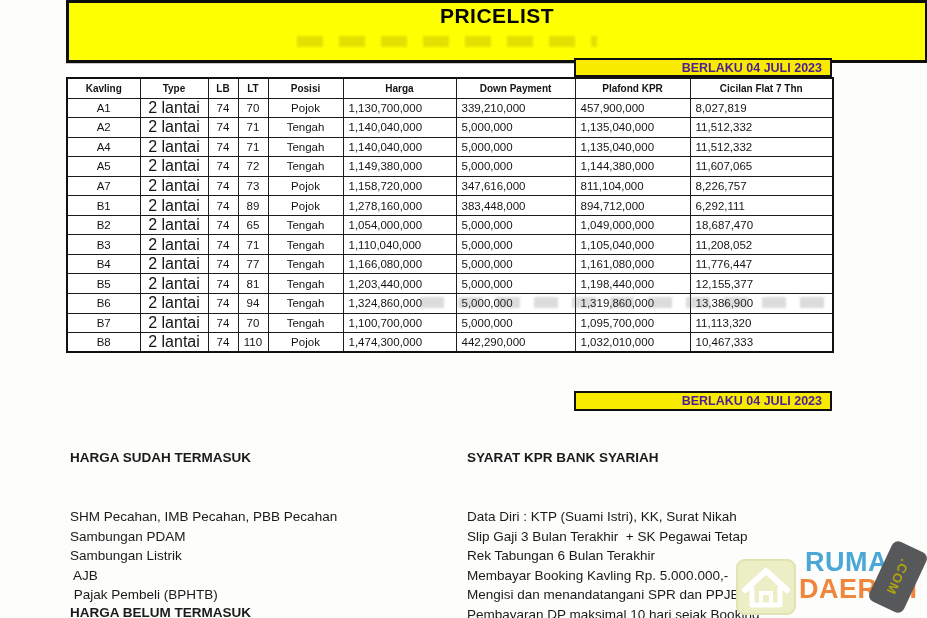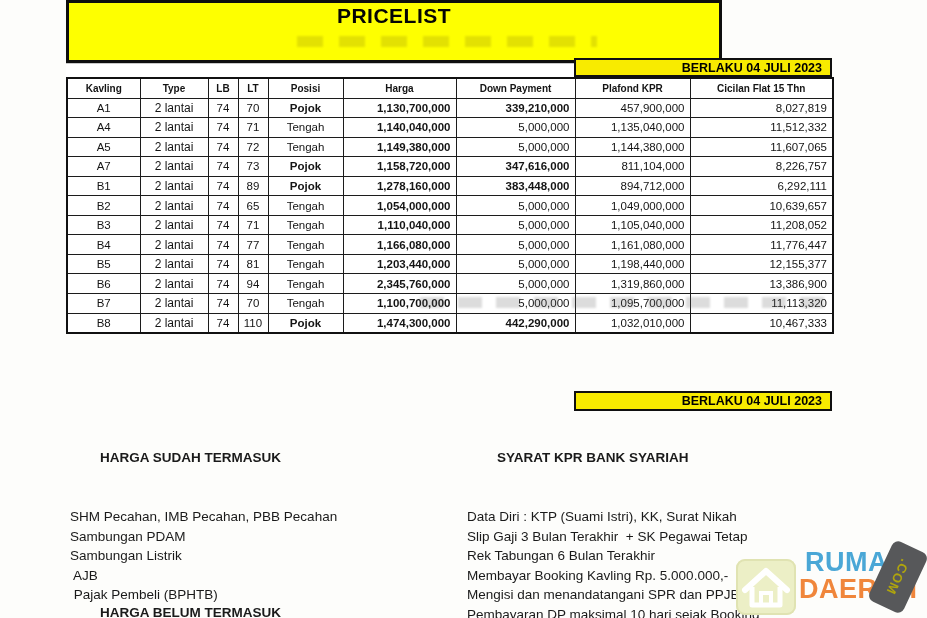--- a/index.html
+++ b/index.html
@@ -1,58 +1,58 @@
 <!DOCTYPE html>
 <html><head>
 <meta charset="utf-8">
 <style>
   * { margin:0; padding:0; box-sizing:border-box; }
   html,body { background:#ffffff; }
   body { font-family:"Liberation Sans", sans-serif; color:#141414; }
   .sheet { position:relative; width:927px; height:618px; background:#fdfdfb; overflow:hidden; }
 
   
-  .title-box { position:absolute; left:66px; top:0; width:656px; height:63px;
+  .title-box { position:absolute; left:66px; top:0; width:862px; height:63px;
                background:#FEFF00; border:3px solid #0e0e0e; }
   .title { position:absolute; left:0; top:1px; width:100%; text-align:center;
            font-size:21px; font-weight:bold; letter-spacing:0.5px; color:#050505; }
   .ghost { pointer-events:none; }
   .g1 { position:absolute; left:228px; top:33px; width:300px; height:11px;
         background:repeating-linear-gradient(90deg, rgba(120,108,10,0.20) 0 26px, rgba(120,108,10,0) 26px 42px);
         filter:blur(1px); }
   .g2 { position:absolute; left:420px; top:297px; width:410px; height:11px; z-index:5;
         background:repeating-linear-gradient(90deg, rgba(95,95,95,0.22) 0 24px, rgba(95,95,95,0) 24px 38px);
         filter:blur(1.2px); }
 
   
   .strip { position:absolute; left:66px; top:63px; width:508px; height:14px;
            background:#ffffff; border-top:1px solid #c9c9c9; }
 
   
   .badge { position:absolute; width:258px; background:#F8EB00; border:2px solid #101010;
            font-weight:bold; font-size:12.5px; line-height:15px; text-align:right;
-           padding:1px 8px 0 0; color:#000000; }
+           padding:1px 8px 0 0; color:#4c1d95; }
   .badge-top { left:574px; top:58px; height:19px; }
   .badge-bottom { left:574px; top:391px; height:20px; }
 
   
   .price-table { position:absolute; left:66px; top:77px; width:766px;
                  border-collapse:collapse; table-layout:fixed; background:#ffffff;
                  border:2.5px solid #111; }
   .price-table th, .price-table td { border:1.6px solid #1c1c1c; overflow:hidden; white-space:nowrap; }
   .price-table th { font-size:10px; height:20px; font-weight:bold; text-align:center; padding:0 2px; }
   .price-table td { font-size:11.5px; height:19.55px; padding:0 5px; }
   td.c { text-align:center; padding:0 2px; }
-  td.t { font-size:12px;margin-top:24px; }
-  td.r { text-align:right; }
-  .b { font-weight:bold; }
+  td.t { font-size:16px;margin-top:24px; }
+  td.r { }
+  .b { font-weight:normal; }
 
   
   .block { position:absolute; font-size:13.5px; line-height:19.6px; white-space:pre; color:#1a1a1a; }
-  .block .hd { font-weight:bold;margin-left:30px; }
+  .block .hd { font-weight:bold; }
   .left1 { left:70px; top:409px; }
   .right1 { left:467px; top:409px; }
   .left2 { left:70px; top:564px; }
 
   
   .logo { position:absolute; left:733px; top:549px; width:194px; height:69px; }
   .tile { position:absolute; left:3px; top:10px; width:60px; height:56px;
           background:#ECEFC6; border-radius:9px; box-shadow:inset 0 0 0 2px #e0e3b2; }
   .logo-rumah { position:absolute; left:72px; top:-2px; font-size:27px; font-weight:bold;
                 color:#4AA7D6; letter-spacing:0.5px; }
@@ -93,36 +93,47 @@
     <thead>
       <tr id="head-row">
           <th>Kavling</th>
           <th>Type</th>
           <th>LB</th>
           <th>LT</th>
           <th>Posisi</th>
           <th>Harga</th>
           <th>Down Payment</th>
           <th>Plafond KPR</th>
-          <th>Cicilan Flat 15 Thn</th>
+          <th>Cicilan Flat 7 Thn</th>
         </tr>
     </thead>
     <tbody id="table-body">
         <tr>
           <td class="c">A1</td>
           <td class="c t">2 lantai</td>
           <td class="c">74</td>
           <td class="c">70</td>
           <td class="c b">Pojok</td>
           <td class="r b">1,130,700,000</td>
           <td class="r b">339,210,000</td>
           <td class="r">457,900,000</td>
           <td class="r">8,027,819</td>
         </tr>
         <tr>
+          <td class="c">A2</td>
+          <td class="c t">2 lantai</td>
+          <td class="c">74</td>
+          <td class="c">71</td>
+          <td class="c">Tengah</td>
+          <td class="r b">1,140,040,000</td>
+          <td class="r">5,000,000</td>
+          <td class="r">1,135,040,000</td>
+          <td class="r">11,512,332</td>
+        </tr>
+        <tr>
           <td class="c">A4</td>
           <td class="c t">2 lantai</td>
           <td class="c">74</td>
           <td class="c">71</td>
           <td class="c">Tengah</td>
           <td class="r b">1,140,040,000</td>
           <td class="r">5,000,000</td>
           <td class="r">1,135,040,000</td>
           <td class="r">11,512,332</td>
         </tr>
@@ -161,21 +172,21 @@
         </tr>
         <tr>
           <td class="c">B2</td>
           <td class="c t">2 lantai</td>
           <td class="c">74</td>
           <td class="c">65</td>
           <td class="c">Tengah</td>
           <td class="r b">1,054,000,000</td>
           <td class="r">5,000,000</td>
           <td class="r">1,049,000,000</td>
-          <td class="r">10,639,657</td>
+          <td class="r">18,687,470</td>
         </tr>
         <tr>
           <td class="c">B3</td>
           <td class="c t">2 lantai</td>
           <td class="c">74</td>
           <td class="c">71</td>
           <td class="c">Tengah</td>
           <td class="r b">1,110,040,000</td>
           <td class="r">5,000,000</td>
           <td class="r">1,105,040,000</td>
@@ -202,21 +213,21 @@
           <td class="r">5,000,000</td>
           <td class="r">1,198,440,000</td>
           <td class="r">12,155,377</td>
         </tr>
         <tr>
           <td class="c">B6</td>
           <td class="c t">2 lantai</td>
           <td class="c">74</td>
           <td class="c">94</td>
           <td class="c">Tengah</td>
-          <td class="r b">2,345,760,000</td>
+          <td class="r b">1,324,860,000</td>
           <td class="r">5,000,000</td>
           <td class="r">1,319,860,000</td>
           <td class="r">13,386,900</td>
         </tr>
         <tr>
           <td class="c">B7</td>
           <td class="c t">2 lantai</td>
           <td class="c">74</td>
           <td class="c">70</td>
           <td class="c">Tengah</td>

